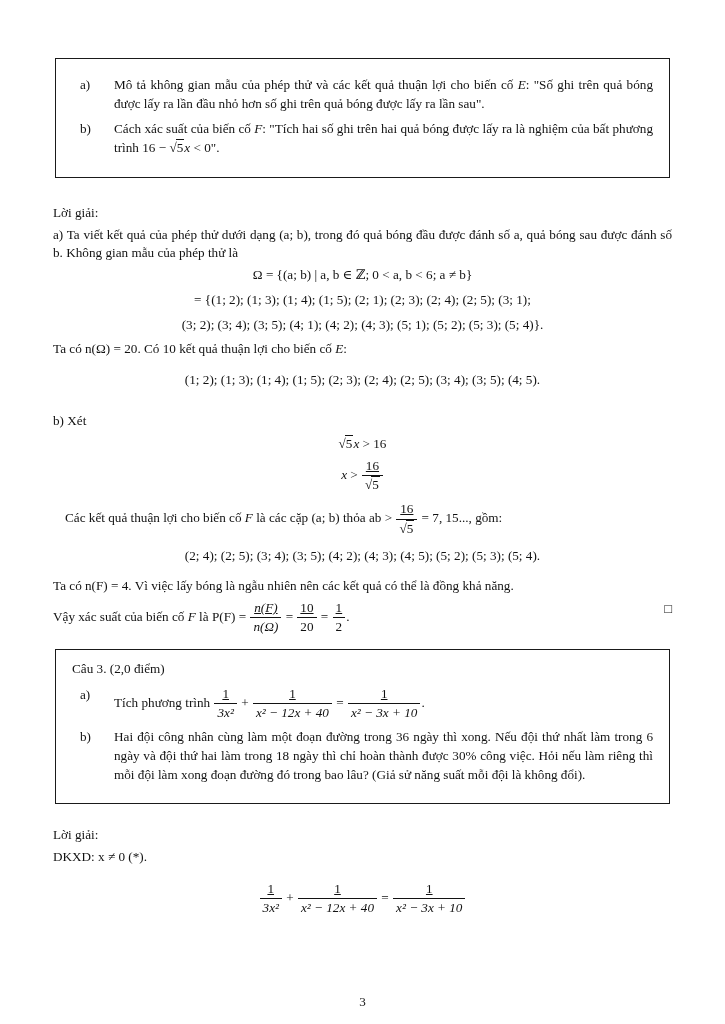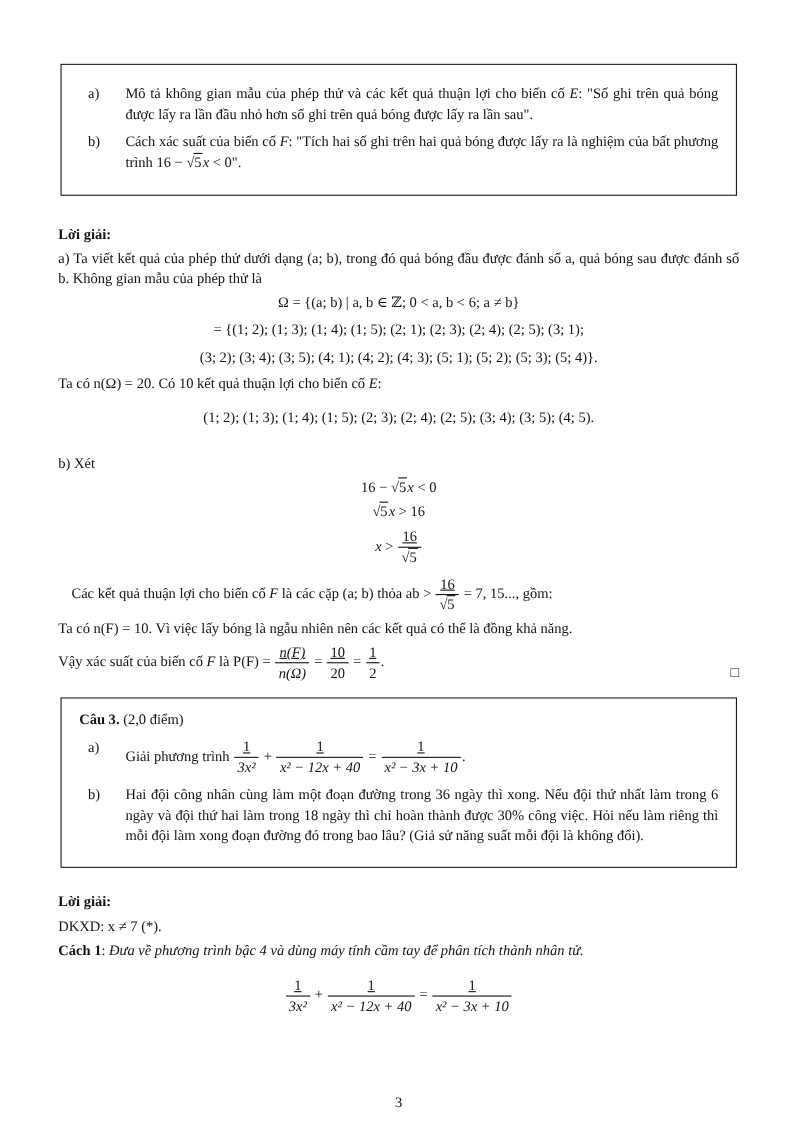--- a/index.html
+++ b/index.html
@@ -14,27 +14,27 @@
   .box { border: 1px solid #1a1a1a; padding: 10px 16px 12px 16px; }
   .box1 { margin: 0 2px 26px 2px; }
   .box2 { margin: 14px 2px 22px 2px; }
   .item { display: flex; margin: 7px 0; padding-left: 8px; }
   .lbl { flex: 0 0 24px; }
   .txt { flex: 1; text-align: justify; margin-left: 10px; }
   .hd { margin: 0 0 3px 0; }
   .body { margin: 0 0 3px 0; text-align: justify; }
   .ctr { text-align: center; }
   .eq { margin: 6px 0; }
-  .b { font-weight: 700; }
+  .b { font-weight: 400; }
   .it, .mi { font-style: italic; }
   .rd { border-top: 1px solid currentColor; margin-left: -1px; padding: 0 1px; }
   .frac { display: inline-block; vertical-align: middle; text-align: center; padding: 0 1px; line-height: 1.22; }
   .frac .num { display: block; border-bottom: 1px solid currentColor; padding: 0 3px 1px 3px; text-decoration: underline; }
   .frac .den { display: block; padding: 1px 3px 0 3px; }
-  .line2 { display: flex; align-items: flex-end; margin: 4px 0 0 0; }
+  .line2 { display: flex; align-items: flex-start; margin: 4px 0 0 0; }
   .line2 .left { flex: 1; text-align: left; }
   .qed { font-size: 13px; padding-left: 8px; }
   .title { margin: 0 0 5px 0; }
   .pgnum { position: absolute; left: 0; right: 0; bottom: 12px; text-align: center; }
 </style>
 </head>
 <body>
 
 <div class="page">
 
@@ -55,48 +55,47 @@
   <div class="ctr eq" style="margin-top:0">Ω = {(a; b) | a, b ∈ ℤ; 0 &lt; a, b &lt; 6; a ≠ b}</div>
   <div class="ctr eq">= {(1; 2); (1; 3); (1; 4); (1; 5); (2; 1); (2; 3); (2; 4); (2; 5); (3; 1);</div>
   <div class="ctr eq">(3; 2); (3; 4); (3; 5); (4; 1); (4; 2); (4; 3); (5; 1); (5; 2); (5; 3); (5; 4)}.</div>
 
   <p class="body"><span>Ta có n(Ω) = 20. Có 10 kết quả thuận lợi cho biến cố </span><span class="mi">E</span><span>:</span></p>
 
   <div class="ctr eq" style="margin:12px 0 22px">(1; 2); (1; 3); (1; 4); (1; 5); (2; 3); (2; 4); (2; 5); (3; 4); (3; 5); (4; 5).</div>
 
   <p class="body" style="margin-top:14px">b) Xét</p>
 
-  <div class="ctr eq" style="margin:2px 0"><span>16 − </span><span>√</span><span class="rd">5</span><span class="mi">x</span><span> &lt; 0</span></div>
 
   <div class="ctr eq" style="margin:4px 0"><span>√</span><span class="rd">5</span><span class="mi">x</span><span> &gt; 16</span></div>
 
   <div class="ctr eq" style="margin:5px 0 8px"><span class="mi">x</span><span> &gt; </span><span class="frac"><span class="num">16</span><span class="den"><span>√</span><span class="rd">5</span></span></span></div>
 
   <p class="body" style="margin:8px 12px 4px"><span>Các kết quả thuận lợi cho biến cố </span><span class="mi">F</span><span> là các cặp (a; b) thỏa ab &gt; </span><span class="frac"><span class="num">16</span><span class="den"><span>√</span><span class="rd">5</span></span></span><span> = 7, 15..., gồm:</span></p>
 
+  <div class="ctr eq" style="margin:10px 0 12px">(2; 4); (2; 5); (3; 4); (3; 5); (4; 2); (4; 3); (4; 5); (5; 2); (5; 3); (5; 4).</div>
 
-  <p class="body">Ta có n(F) = 10. Vì việc lấy bóng là ngẫu nhiên nên các kết quả có thể là đồng khả năng.</p>
+  <p class="body">Ta có n(F) = 4. Vì việc lấy bóng là ngẫu nhiên nên các kết quả có thể là đồng khả năng.</p>
 
   <div class="line2">
     <span class="left"><span>Vậy xác suất của biến cố </span><span class="mi">F</span><span> là P(F) = </span><span class="frac"><span class="num mi">n(F)</span><span class="den mi">n(Ω)</span></span><span> = </span><span class="frac"><span class="num">10</span><span class="den">20</span></span><span> = </span><span class="frac"><span class="num">1</span><span class="den">2</span></span><span>.</span></span>
     <span class="qed">□</span>
   </div>
 
   <div class="box box2">
     <p class="title"><span class="b">Câu 3.</span><span> (2,0 điểm)</span></p>
     <div class="item">
       <span class="lbl">a)</span>
-      <div class="txt"><span>Giải phương trình </span><span class="frac"><span class="num">1</span><span class="den mi">3x²</span></span><span> + </span><span class="frac"><span class="num">1</span><span class="den mi">x² − 12x + 40</span></span><span> = </span><span class="frac"><span class="num">1</span><span class="den mi">x² − 3x + 10</span></span><span>.</span></div>
+      <div class="txt"><span>Tích phương trình </span><span class="frac"><span class="num">1</span><span class="den mi">3x²</span></span><span> + </span><span class="frac"><span class="num">1</span><span class="den mi">x² − 12x + 40</span></span><span> = </span><span class="frac"><span class="num">1</span><span class="den mi">x² − 3x + 10</span></span><span>.</span></div>
     </div>
     <div class="item">
       <span class="lbl">b)</span>
       <div class="txt">Hai đội công nhân cùng làm một đoạn đường trong 36 ngày thì xong. Nếu đội thứ nhất làm trong 6 ngày và đội thứ hai làm trong 18 ngày thì chỉ hoàn thành được 30% công việc. Hỏi nếu làm riêng thì mỗi đội làm xong đoạn đường đó trong bao lâu? (Giả sử năng suất mỗi đội là không đổi).</div>
     </div>
   </div>
 
   <p class="b hd">Lời giải:</p>
-  <p class="body">DKXD: x ≠ 7 (*).</p>
-  <p class="body"><span class="b">Cách 1</span><span>: </span><span class="it">Đưa về phương trình bậc 4 và dùng máy tính cầm tay để phân tích thành nhân tử.</span></p>
+  <p class="body">DKXD: x ≠ 0 (*).</p>
 
   <div class="ctr eq" style="margin:14px 0 0"><span class="frac"><span class="num">1</span><span class="den mi">3x²</span></span><span> + </span><span class="frac"><span class="num">1</span><span class="den mi">x² − 12x + 40</span></span><span> = </span><span class="frac"><span class="num">1</span><span class="den mi">x² − 3x + 10</span></span></div>
 
   <div class="pgnum">3</div>
 </div>
 
 </body></html>

